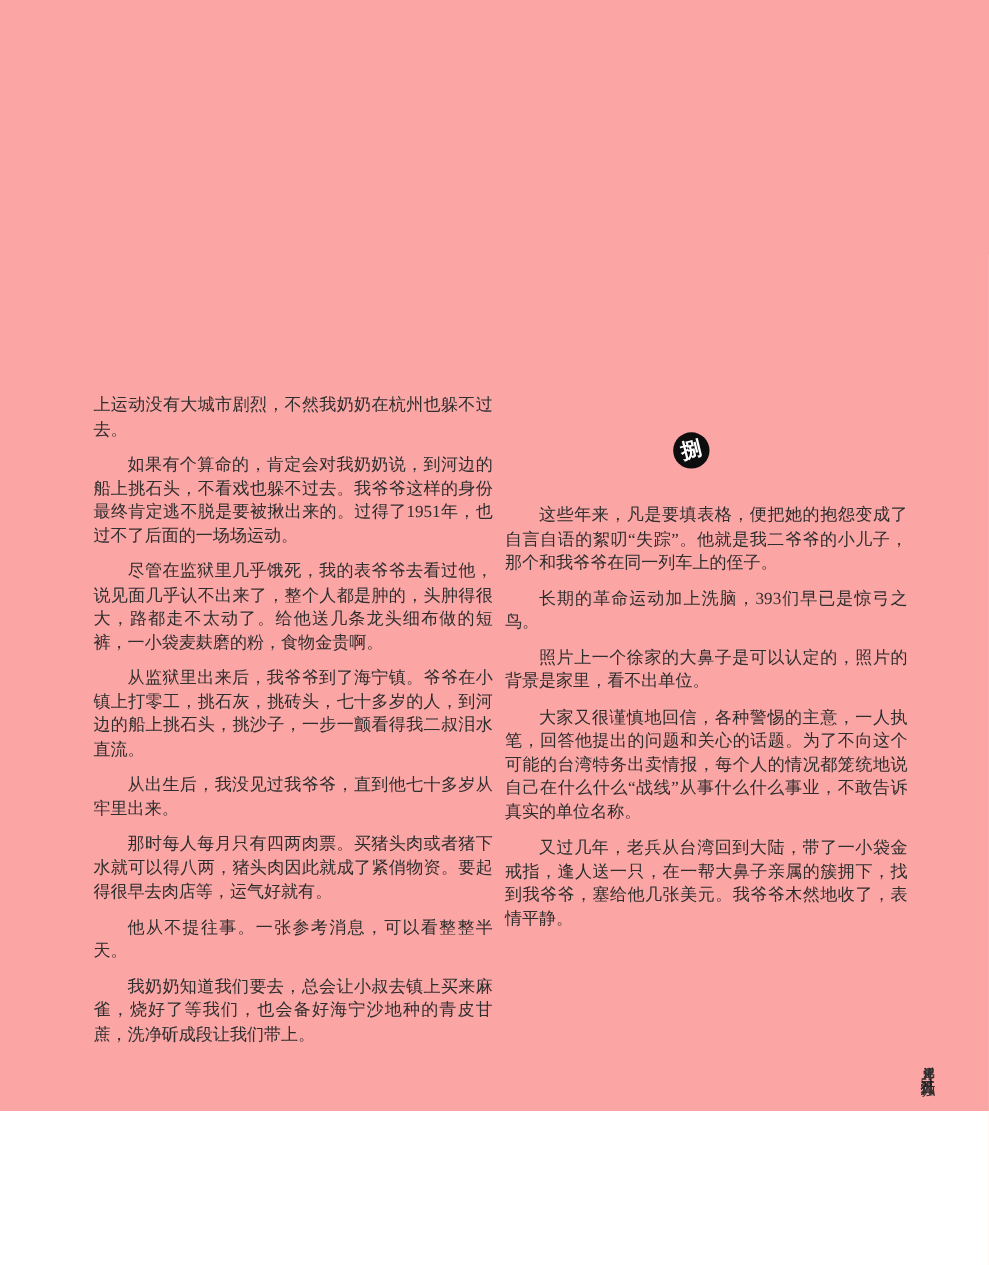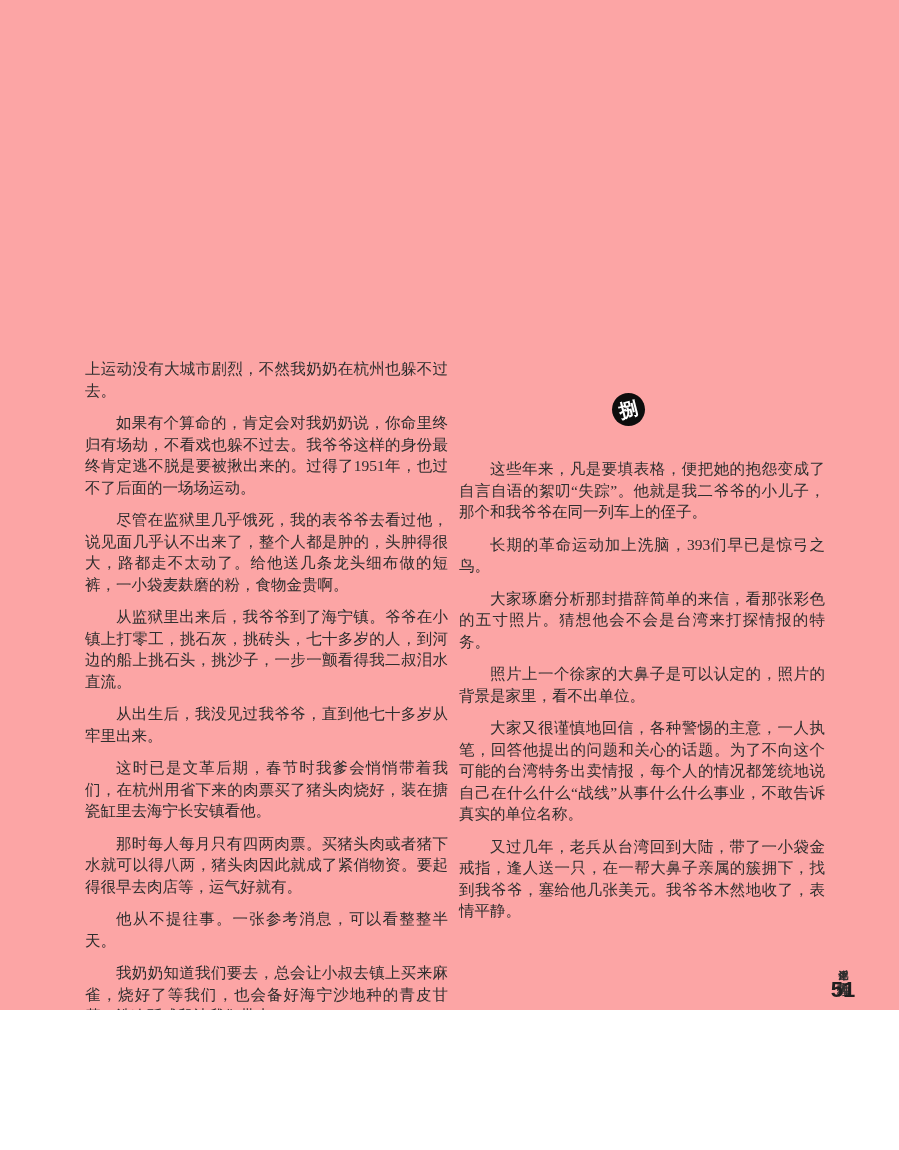--- a/index.html
+++ b/index.html
@@ -70,56 +70,54 @@
     writing-mode: vertical-rl;
     text-orientation: upright;
     white-space: nowrap;
     letter-spacing: 0;
   }
   .vt-small { font-size: 10px; font-weight: bold; }
   .vt-sep   { font-size: 10px; }
   .vt-large { font-size: 13.5px; }
   .pagenum {
     margin-top: 5px;
-    font-size: 22px;
+    font-size: 12px;
     font-weight: bold;
     color: #1f1f1f;
-    font-family: Liberation Sans, sans-serif;
+    font-family: Liberation Serif, serif;
   }
 </style>
 </head>
 <body>
 
 <div class="page">
 
   <main class="columns">
     <section class="col col-left">
         <p class="no-indent">上运动没有大城市剧烈，不然我奶奶在杭州也躲不过去。</p>
-        <p>如果有个算命的，肯定会对我奶奶说，你命里终归有场劫，不看戏也躲不过去。我爷爷这样的身份最终肯定逃不脱是要被揪出来的。过得了1951年，也过不了后面的一场场运动。</p>
+        <p>如果有个算命的，肯定会对我奶奶说，到河边的船上挑石头，不看戏也躲不过去。我爷爷这样的身份最终肯定逃不脱是要被揪出来的。过得了1951年，也过不了后面的一场场运动。</p>
         <p>尽管在监狱里几乎饿死，我的表爷爷去看过他，说见面几乎认不出来了，整个人都是肿的，头肿得很大，路都走不太动了。给他送几条龙头细布做的短裤，一小袋麦麸磨的粉，食物金贵啊。</p>
         <p>从监狱里出来后，我爷爷到了海宁镇。爷爷在小镇上打零工，挑石灰，挑砖头，七十多岁的人，到河边的船上挑石头，挑沙子，一步一颤看得我二叔泪水直流。</p>
         <p>从出生后，我没见过我爷爷，直到他七十多岁从牢里出来。</p>
-        <p>这时已是文革后期，春节时我爹会悄悄带着我们，在杭州用省下来的肉票买了猪头肉烧好，装在搪瓷缸里去海宁长安镇看他。</p>
         <p>那时每人每月只有四两肉票。买猪头肉或者猪下水就可以得八两，猪头肉因此就成了紧俏物资。要起得很早去肉店等，运气好就有。</p>
         <p>他从不提往事。一张参考消息，可以看整整半天。</p>
         <p>我奶奶知道我们要去，总会让小叔去镇上买来麻雀，烧好了等我们，也会备好海宁沙地种的青皮甘蔗，洗净斫成段让我们带上。</p>
       </section>
 
     <section class="col col-right">
 
       <div class="seal-wrap">
         <span class="seal">
           <span class="seal-glyph">捌</span>
         </span>
       </div>
 
       <div>
           <p>这些年来，凡是要填表格，便把她的抱怨变成了自言自语的絮叨“失踪”。他就是我二爷爷的小儿子，那个和我爷爷在同一列车上的侄子。</p>
           <p>长期的革命运动加上洗脑，393们早已是惊弓之鸟。</p>
-          <p>大家琢磨分析那封措辞简单的来信，看那张彩色的五寸照片。猜想他会不会是台湾来打探情报的特务。</p>
           <p>照片上一个徐家的大鼻子是可以认定的，照片的背景是家里，看不出单位。</p>
           <p>大家又很谨慎地回信，各种警惕的主意，一人执笔，回答他提出的问题和关心的话题。为了不向这个可能的台湾特务出卖情报，每个人的情况都笼统地说自己在什么什么“战线”从事什么什么事业，不敢告诉真实的单位名称。</p>
           <p>又过几年，老兵从台湾回到大陆，带了一小袋金戒指，逢人送一只，在一帮大鼻子亲属的簇拥下，找到我爷爷，塞给他几张美元。我爷爷木然地收了，表情平静。</p>
         </div>
     </section>
   </main>
 
   <aside class="sidebar">
     <div class="vtitle">
       <span class="vt-small">浮生记</span><span class="vt-sep">／</span><span class="vt-large">孤独三人行</span>

